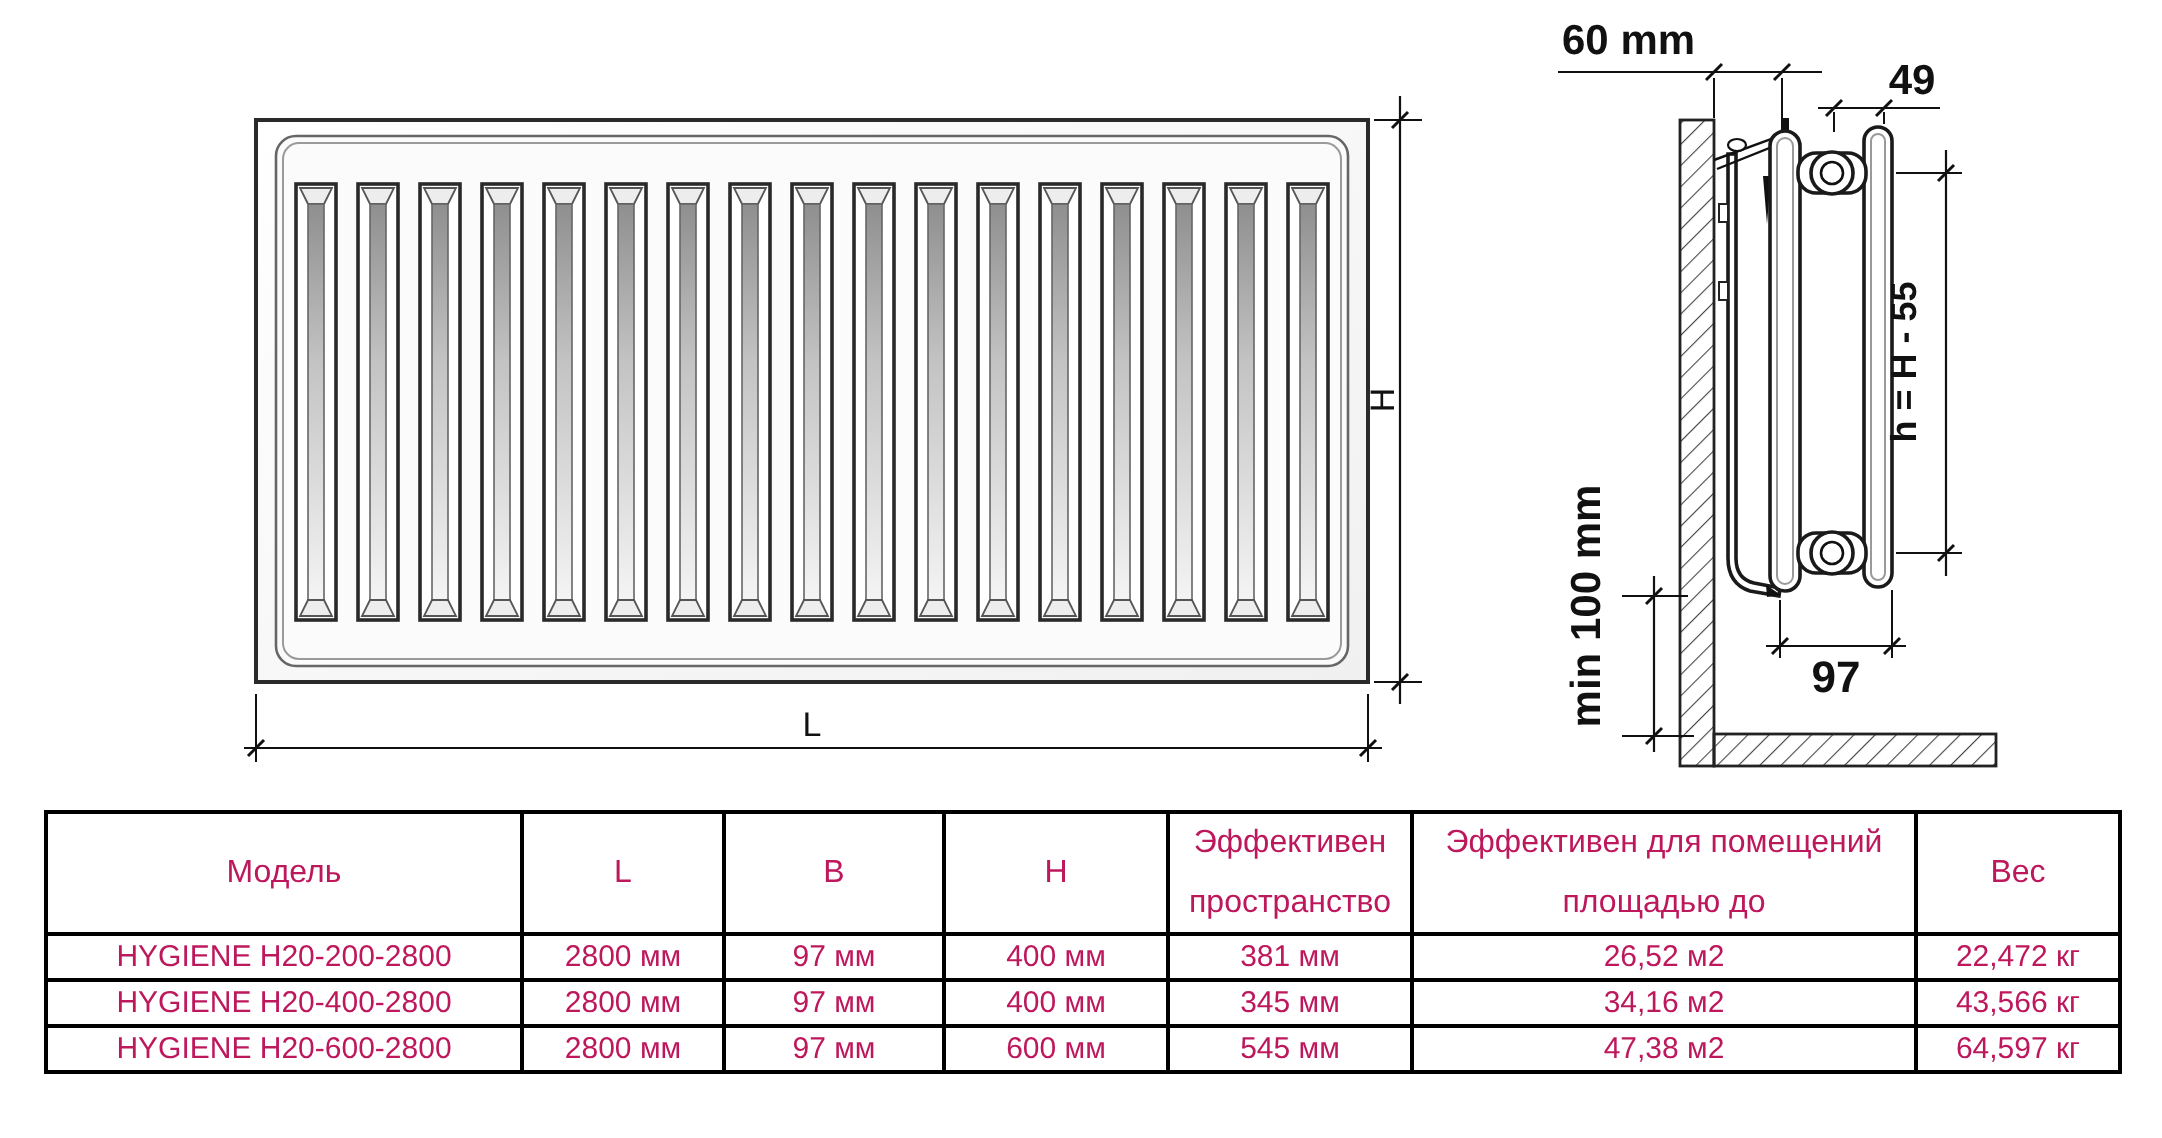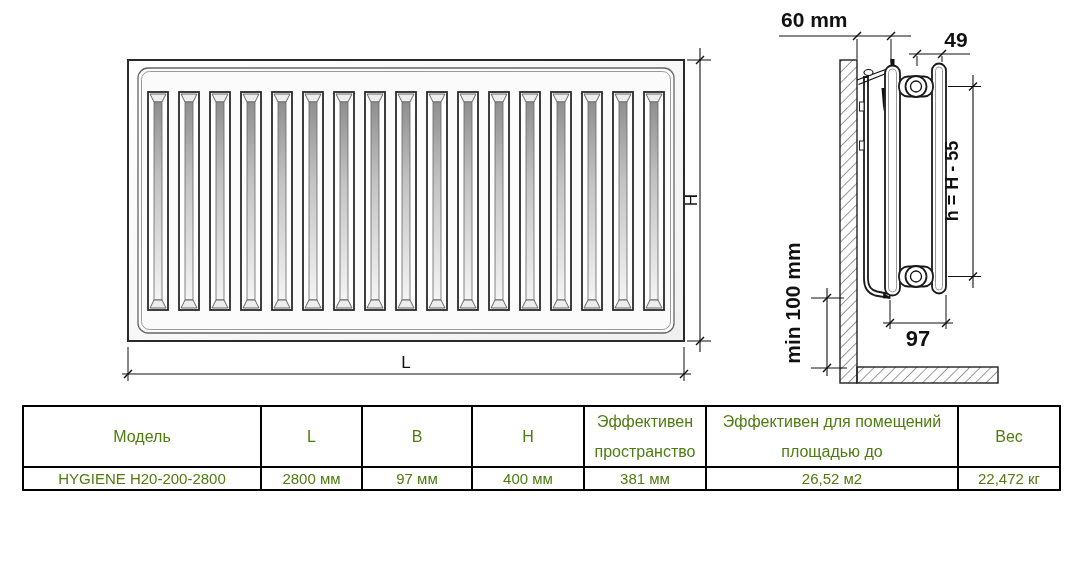--- a/index.html
+++ b/index.html
@@ -15,21 +15,21 @@
   .tick{stroke:#111;stroke-width:1.5;fill:none;}
   .hatch-shape{stroke:#222;stroke-width:1.4;}
   .slot-outer{fill:#ffffff;stroke:#2a2a2a;stroke-width:1.8;}
   .slot-bevel{fill:#ededed;stroke:#555;stroke-width:0.9;}
   .slot-groove{fill:url(#grooveGrad);stroke:#666;stroke-width:0.8;}
   text.dim-label{font-family:"Liberation Sans",sans-serif;font-weight:bold;fill:#111;}
   text.axis-letter{font-family:"Liberation Sans",sans-serif;font-weight:normal;fill:#111;font-size:17px;}
 
   
   table.spec{position:absolute;left:22px;top:405px;width:1037px;border-collapse:collapse;
-             table-layout:fixed;text-align:center;color:#4d7c0f;}
+             table-layout:fixed;text-align:center;color:#be185d;}
   table.spec th,table.spec td{border:2px solid #000;padding:0 3px;vertical-align:middle;}
   table.spec thead tr{height:61px;}
   table.spec thead th{font-weight:normal;font-size:16px;line-height:1.85;white-space:normal;}
   table.spec tbody tr{height:23px;}
   table.spec tbody td{font-size:15px;white-space:nowrap;overflow:hidden;}
 </style>
 </head>
 <body>
 
 <div class="stage">
@@ -248,15 +248,33 @@
     <tbody>
       <tr>
         <td>HYGIENE H20-200-2800</td>
         <td>2800 мм</td>
         <td>97 мм</td>
         <td>400 мм</td>
         <td>381 мм</td>
         <td>26,52 м2</td>
         <td>22,472 кг</td>
       </tr>
+      <tr>
+        <td>HYGIENE H20-400-2800</td>
+        <td>2800 мм</td>
+        <td>97 мм</td>
+        <td>400 мм</td>
+        <td>345 мм</td>
+        <td>34,16 м2</td>
+        <td>43,566 кг</td>
+      </tr>
+      <tr>
+        <td>HYGIENE H20-600-2800</td>
+        <td>2800 мм</td>
+        <td>97 мм</td>
+        <td>600 мм</td>
+        <td>545 мм</td>
+        <td>47,38 м2</td>
+        <td>64,597 кг</td>
+      </tr>
     </tbody>
   </table>
 </div>
 
 </body></html>

